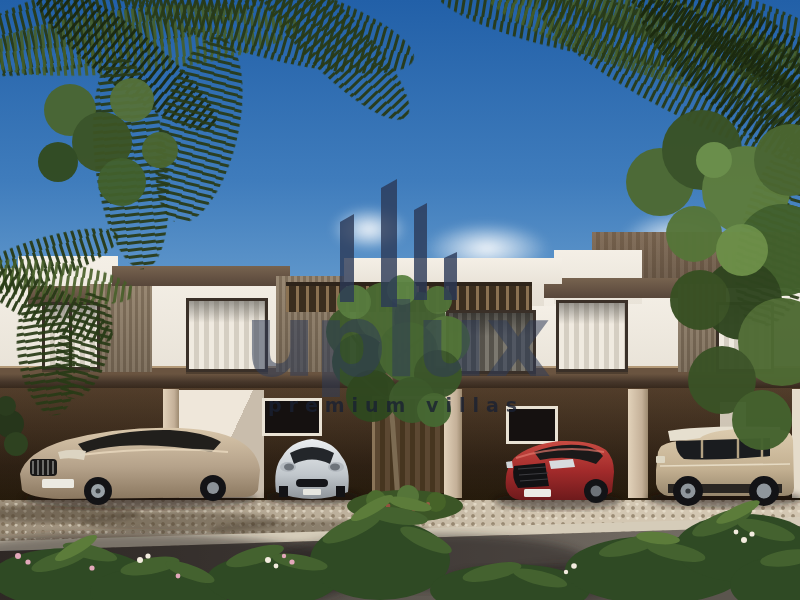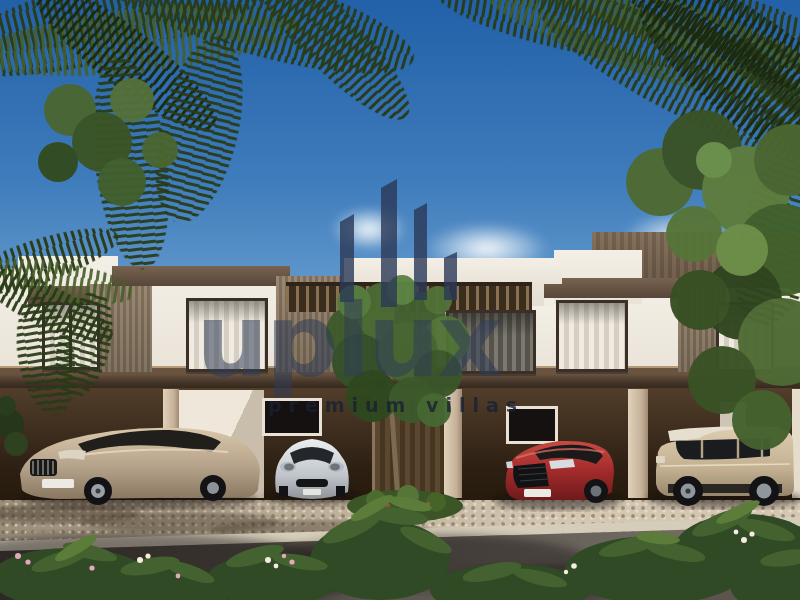--- a/index.html
+++ b/index.html
@@ -24,21 +24,21 @@
   .pillar{background:linear-gradient(90deg,#e2d2ba,#c4b098 70%,#9d8a70);z-index:11;}
   .door{background:repeating-linear-gradient(90deg,#5c4832 0 5px,#46351f 5px 10px);border:3px solid #8a7458;border-bottom:none;}
   
   #cobble{left:0;top:496px;width:800px;height:52px;z-index:7;background-color:#c8baa3;background-image:radial-gradient(circle at 3px 4px,rgba(110,92,68,.55) 1.4px,transparent 2.3px),radial-gradient(circle at 7px 1px,rgba(243,235,218,.55) 1.2px,transparent 2px),linear-gradient(90deg,rgba(64,52,38,.32),rgba(255,250,238,.2) 70%);background-size:10px 8px,9px 7px,100% 100%;}
   
   .f{position:absolute;border-radius:50%;filter:blur(.7px);background:repeating-linear-gradient(93deg,rgba(40,58,22,.95) 0 3px,rgba(40,58,22,0) 3px 7px);}
   .f2{background:repeating-linear-gradient(93deg,rgba(70,94,40,.9) 0 3px,rgba(70,94,40,0) 3px 7px);}
   .f3{background:repeating-linear-gradient(93deg,rgba(26,40,14,.95) 0 3px,rgba(26,40,14,0) 3px 7px);}
   .fv{background:repeating-linear-gradient(4deg,rgba(40,58,22,.92) 0 3px,rgba(40,58,22,0) 3px 7px);}
   
-  #wm-brand{left:0;top:290px;width:696px;text-align:center;font-size:102px;font-weight:bold;letter-spacing:-3px;line-height:1;color:rgba(47,60,88,.55);z-index:50;}
+  #wm-brand{left:0;top:290px;width:696px;text-align:center;font-size:102px;font-weight:bold;letter-spacing:-3px;line-height:1;color:rgba(47,60,88,.55);z-index:50;padding-left:48px;}
   #wm-tag{left:0;top:394px;width:792px;text-align:center;font-size:19px;font-weight:bold;letter-spacing:7px;color:rgba(25,33,50,.8);z-index:50;}
 </style>
 </head>
 <body>
 
 <div id="canvas">
 
   <div id="sky" class="abs"></div>
   <div class="abs cloud" style="left:330px;top:206px;width:78px;height:42px;"></div>
   <div class="abs cloud" style="left:424px;top:222px;width:126px;height:48px;"></div>

